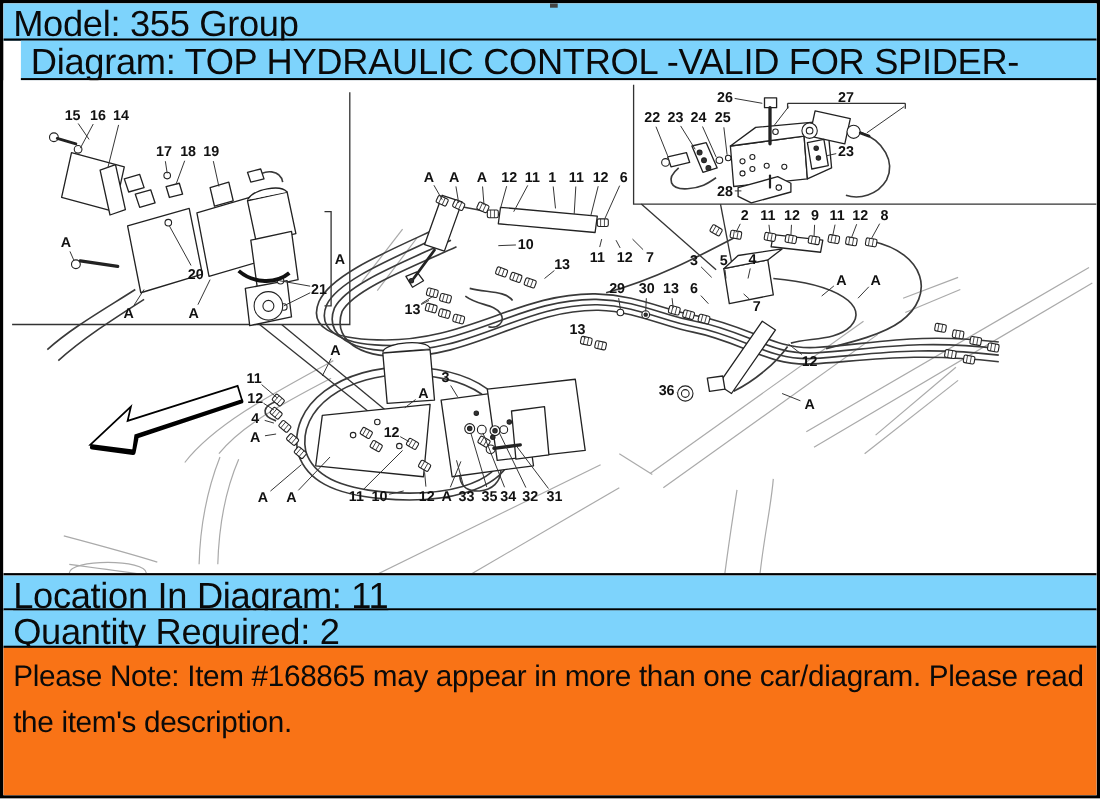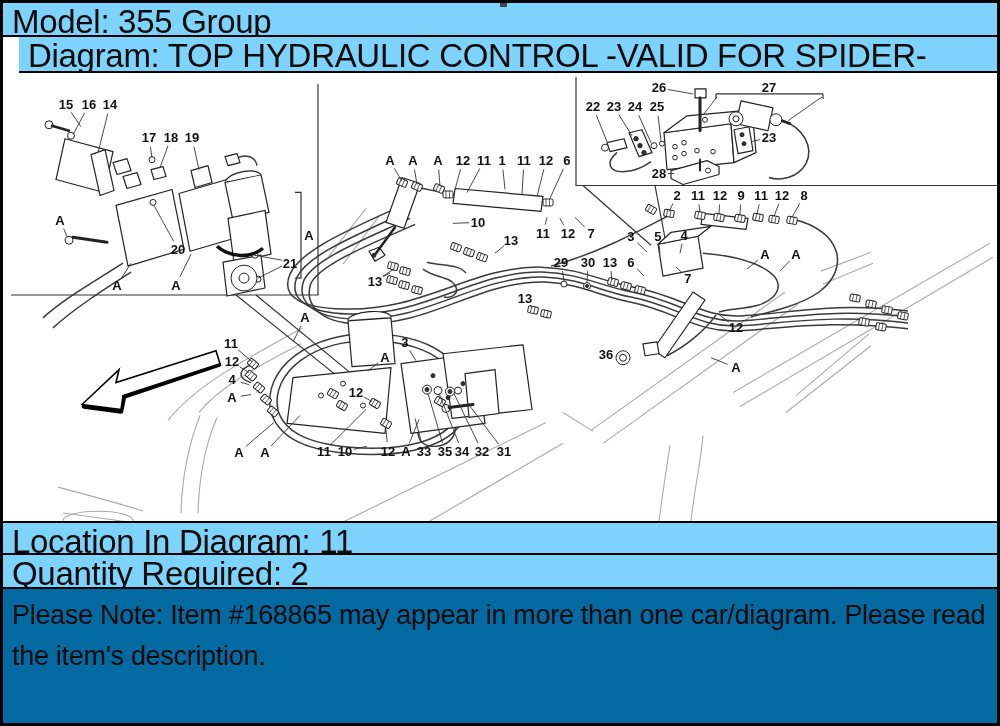--- a/index.html
+++ b/index.html
@@ -18,21 +18,21 @@
   #row-model{height:34px;}
   #row-submodel{height:36px;}
   #row-diagram-title{height:36px;margin-left:16px;}
   #diagram-wrap{flex:none;height:450px;position:relative;background:#fff;border-bottom:2px solid #000;box-sizing:border-box;}
   #diagram-wrap svg{position:absolute;left:0;top:0;}
   #row-location{height:32px;text-decoration:underline;}
   #row-quantity{height:34px;}
   #row-note{
     flex:1;box-sizing:border-box;border-bottom:none;
     font-size:27px;color:#0a0a0a;padding:6px 9px;
-    line-height:41px;letter-spacing:-0.3px;background:#0369a1;
+    line-height:41px;letter-spacing:-0.3px;background:#f97316;
   }
   #top-tick{position:absolute;left:497px;top:0;width:7px;height:4px;background:#444;}
 </style>
 </head>
 <body>
 
 <div id="page">
   <div id="top-tick"></div>
 
   <div class="txtrow" id="row-model">

